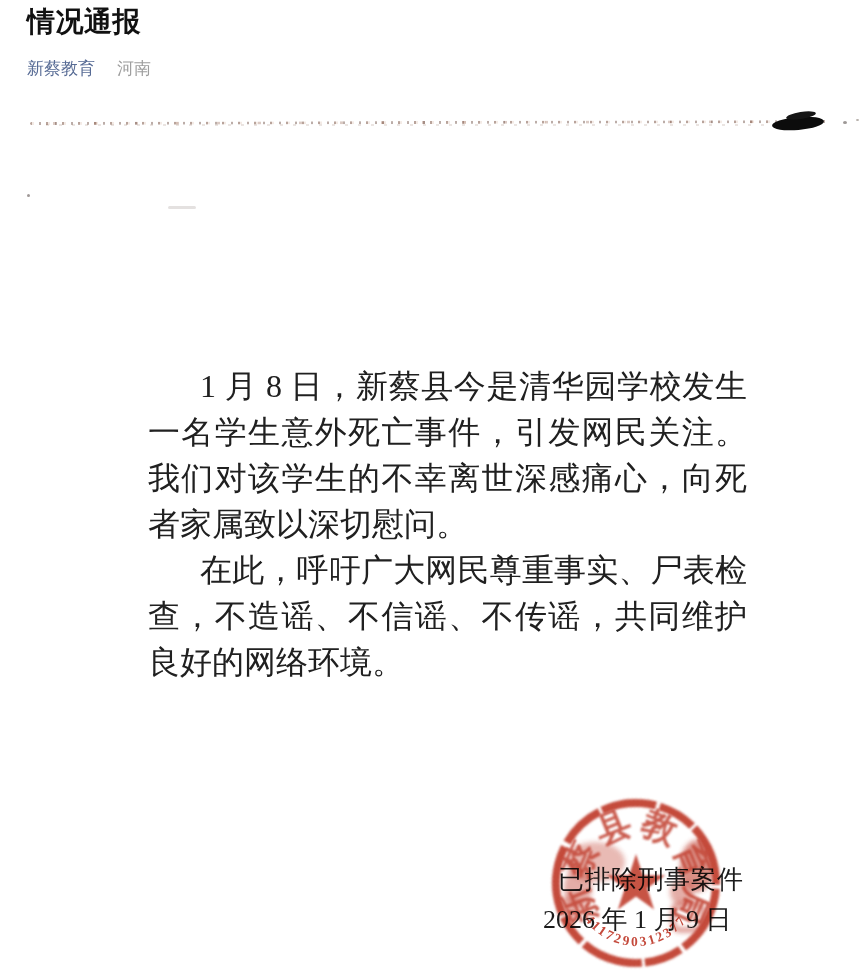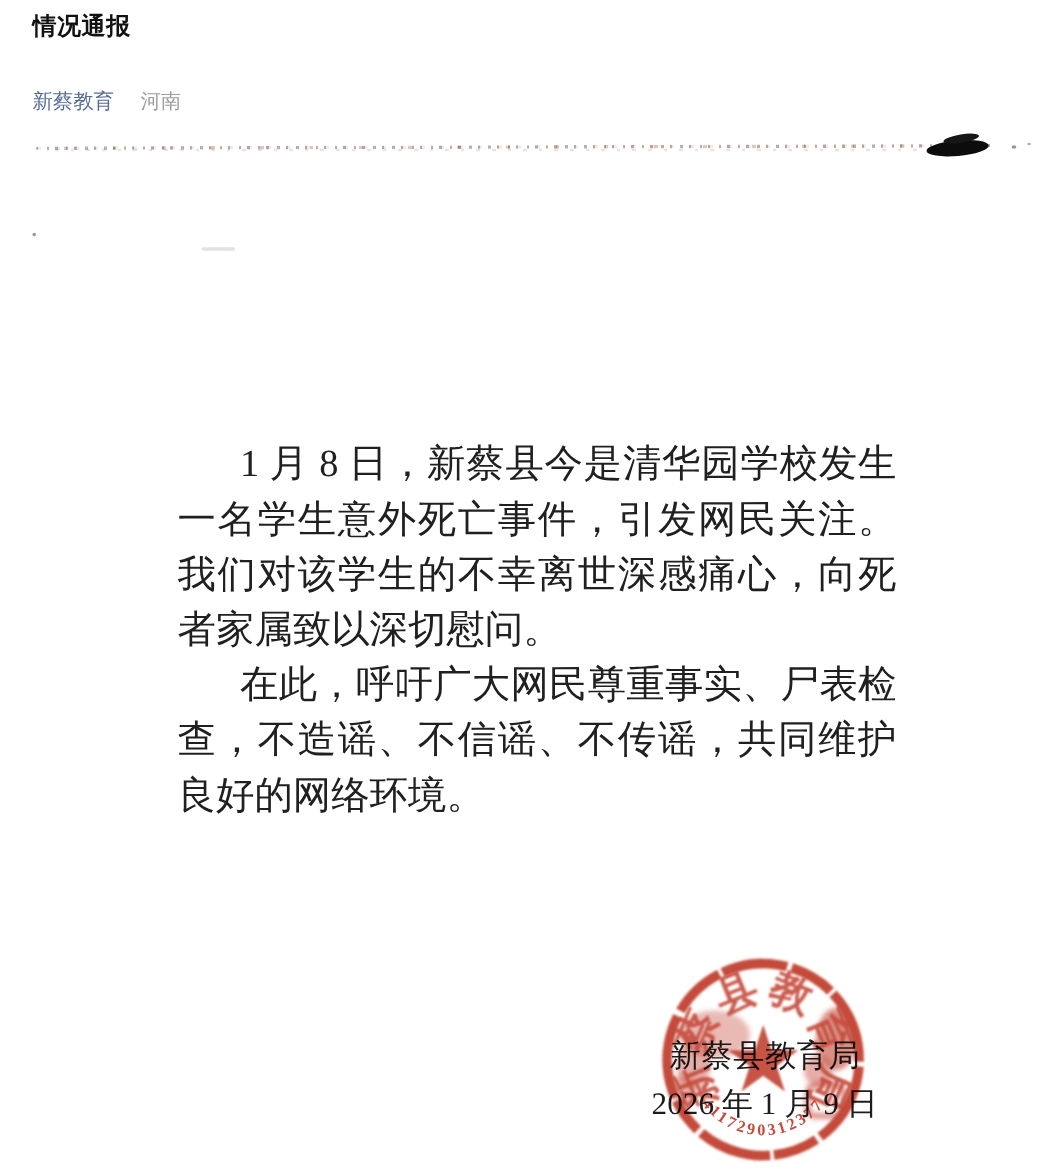--- a/index.html
+++ b/index.html
@@ -12,36 +12,36 @@
     width: 864px;
     height: 976px;
     background: #ffffff;
     overflow: hidden;
     font-family: "Liberation Sans", sans-serif;
   }
   .title {
     position: absolute;
     left: 27px; top: 0;
     margin: 0;
-    font-size: 20px;
+    font-size: 28px;
     font-weight: 700;
     color: #111111;
     letter-spacing: 0.5px;
     line-height: 44px;
   }
   .byline {
     position: absolute;
     left: 27px; top: 58px;
     display: flex;
     gap: 22px;
     font-size: 17px;
     line-height: 22px;
     align-items: baseline;
   }
-  .account { color: var(--accent); text-decoration: none; cursor: pointer; margin-top: 16px; }
+  .account { color: var(--accent); text-decoration: none; cursor: pointer; }
   .meta { color: #9d9d9d; }
 
   
   .scan {
     position: absolute;
     left: 0; top: 100px;
     width: 864px; height: 876px;
     background: #ffffff;
     font-family: "Liberation Serif", "DejaVu Serif", serif;
     cursor: pointer;
@@ -173,21 +173,21 @@
     <div class="speck speck-b"></div>
     <div class="speck speck-c"></div>
     <div class="speck speck-d"></div>
 
 
     <div class="doc-body">
       <p>1 月 8 日，新蔡县今是清华园学校发生一名学生意外死亡事件，引发网民关注。我们对该学生的不幸离世深感痛心，向死者家属致以深切慰问。</p>
       <p>在此，呼吁广大网民尊重事实、尸表检查，不造谣、不信谣、不传谣，共同维护良好的网络环境。</p>
     </div>
 
-    <div class="sig-name">新蔡县教育局</div>
+    <div class="sig-name">已排除刑事案件</div>
     <div class="sig-date">2026 年 1 月 9 日</div>
 
     <svg class="seal" viewBox="0 0 230 230" aria-hidden="true">
       <defs>
         <filter id="blur1" x="-20%" y="-20%" width="140%" height="140%">
             <feGaussianBlur stdDeviation="0.8"></feGaussianBlur>
           </filter>
         <filter id="blur2" x="-60%" y="-60%" width="220%" height="220%">
             <feGaussianBlur stdDeviation="2.4"></feGaussianBlur>
           </filter>

